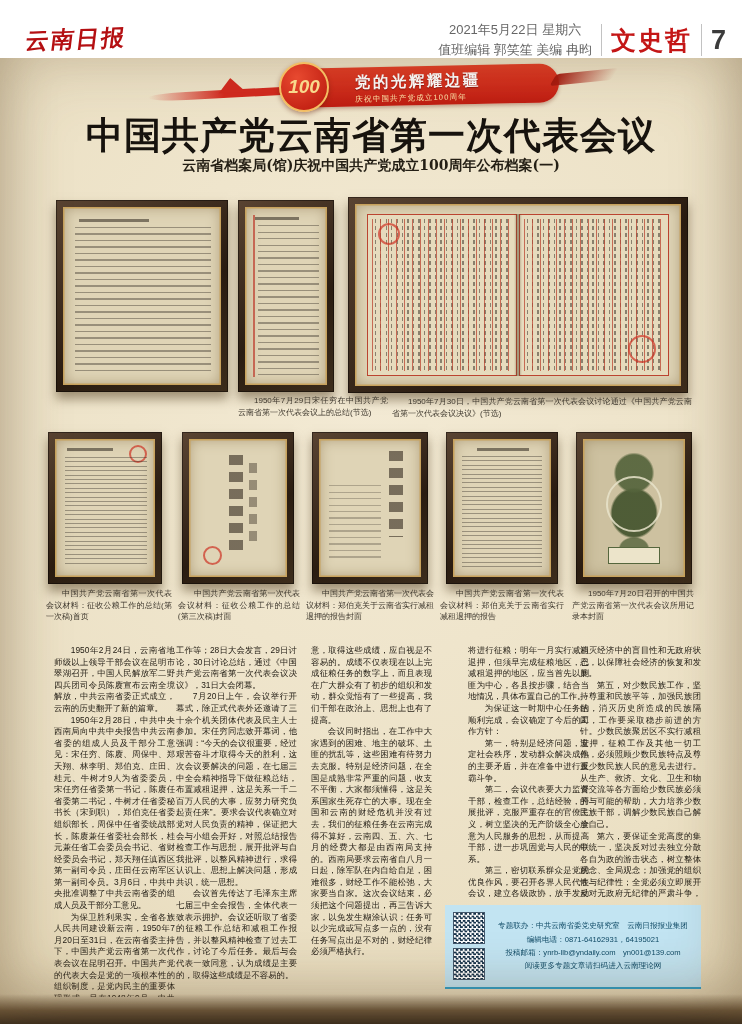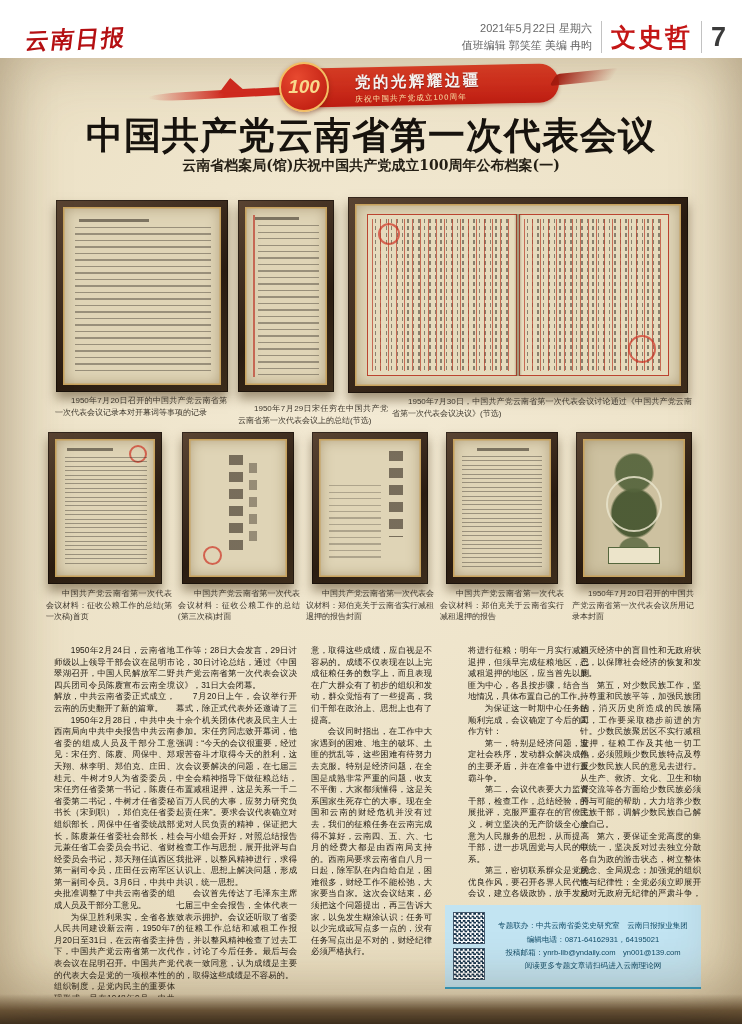--- a/index.html
+++ b/index.html
@@ -4,21 +4,21 @@
 <style>
   html,body{margin:0;padding:0;background:#ffffff;}
   #page{position:relative;width:742px;height:1024px;overflow:hidden;background:#ffffff;
         font-family:"Liberation Sans","DejaVu Sans",sans-serif;}
 
   
   .masthead{position:absolute;top:0;left:0;right:0;height:58px;background:#ffffff;}
   .logo{position:absolute;left:26px;top:24px;font-family:"DejaVu Serif",serif;font-weight:bold;
         color:#b40f12;font-size:23px;letter-spacing:2px;transform:skewX(-9deg) rotate(-2deg);}
   .mast-right{position:absolute;right:16px;top:20px;display:flex;align-items:center;gap:9px;}
-  .date-block{text-align:right;font-size:11px;color:#666;line-height:1.55;}
+  .date-block{text-align:center;font-size:13px;color:#666;line-height:1.55;}
   .v-div{width:1px;height:32px;background:#c2c2c2;}
   .section-name{color:#c41616;font-size:25px;font-weight:bold;letter-spacing:2px;}
   .page-no{font-size:27px;font-weight:bold;color:#3b3b3b;}
 
   
   .paper{position:absolute;top:58px;left:0;width:742px;height:966px;
          background:radial-gradient(130% 110% at 50% 35%, #f3ead4 0%, #ebe0c4 50%, #decfab 80%, #c2ad84 100%);}
   .paper-vignette{position:absolute;inset:0;pointer-events:none;
          box-shadow:inset 0 0 70px rgba(110,85,50,.28), inset 0 -34px 55px rgba(90,65,35,.28);}
   .bottom-shadow{position:absolute;left:0;right:0;bottom:0;height:30px;
@@ -159,22 +159,21 @@
           <div class="seal" style="left:10px;top:8px;width:18px;height:18px;"></div>
         </div>
         <div class="page" style="right:12px;">
           <div class="page-grid"></div>
           <div class="seal" style="right:12px;bottom:12px;width:24px;height:24px;"></div>
         </div>
         <div class="spine"></div>
       </div>
     </div>
 
-    <div class="cap" style="left:55px;top:337px;width:172px;">1950年7月20日召开的中国共产党云南省第一次代表会议记录本对开幕词等事项的记录</div>
-    <div class="cap" style="left:238px;top:337px;width:150px;margin-top:8px;">1950年7月29日宋任穷在中国共产党云南省第一次代表会议上的总结(节选)</div>
+    <div class="cap" style="left:238px;top:337px;width:150px;">1950年7月29日宋任穷在中国共产党云南省第一次代表会议上的总结(节选)</div>
     <div class="cap" style="left:392px;top:338px;width:300px;">1950年7月30日，中国共产党云南省第一次代表会议讨论通过《中国共产党云南省第一次代表会议决议》(节选)</div>
 
     <div class="frame" style="left:48px;top:374px;width:114px;height:152px;">
       <div class="frame-inner">
         <div class="head-bar" style="left:12px;top:9px;width:46px;"></div>
         <div class="seal" style="right:8px;top:6px;width:14px;height:14px;"></div>
         <div class="scribble-dense" style="left:10px;right:8px;top:18px;bottom:10px;"></div>
       </div>
     </div>
     <div class="frame" style="left:182px;top:374px;width:112px;height:152px;">

